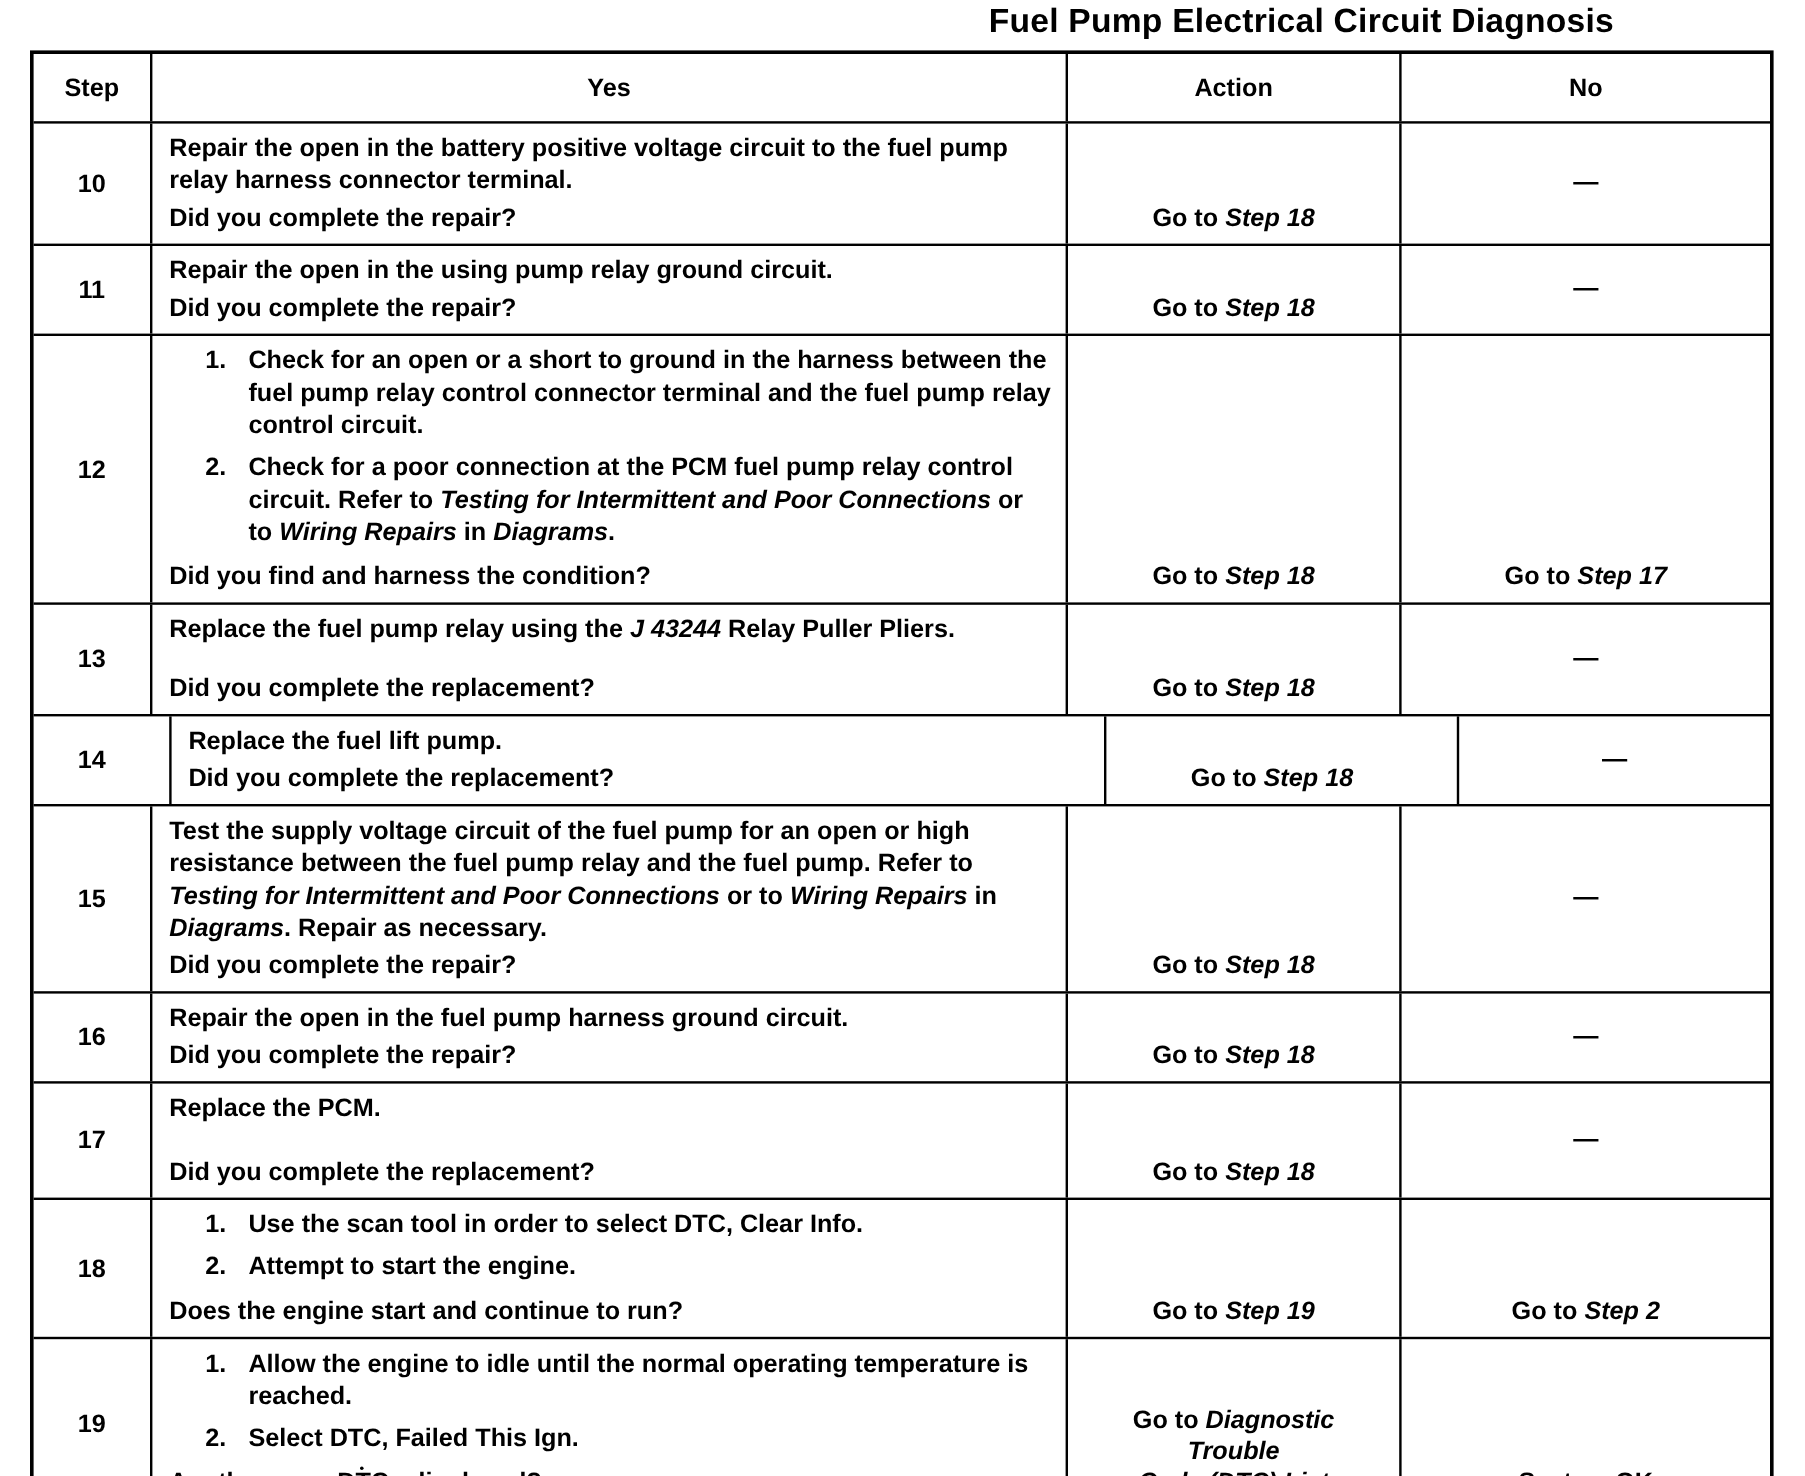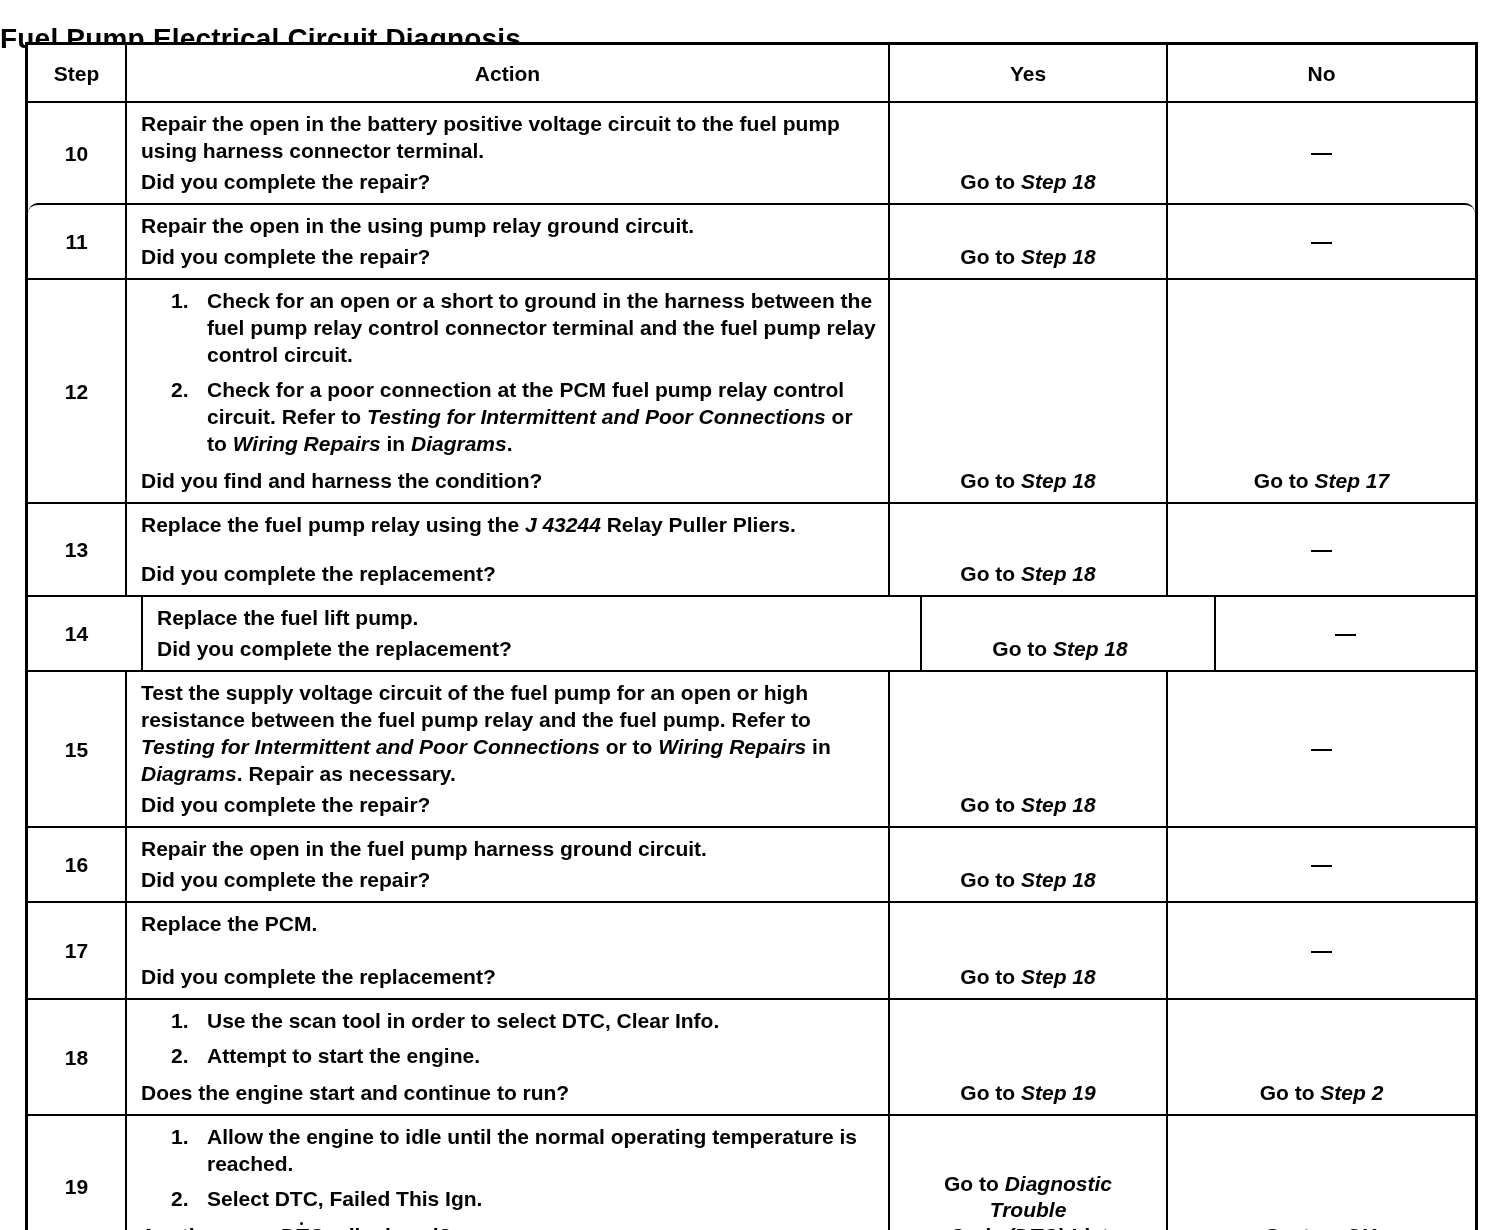--- a/index.html
+++ b/index.html
@@ -12,24 +12,24 @@
   }
   .page {
     position: relative;
     width: 1504px;
     height: 1230px;
     background: #fff;
     overflow: hidden;
   }
   .title {
     position: absolute;
-    top: 23px;
+    top: 2px;
     left: 0;
     width: 1345px;
-    text-align: left;
+    text-align: right;
     font-size: 28px;
     font-weight: bold;
     letter-spacing: 0.2px;
   }
   .table {
     position: absolute;
     top: 42px;
     left: 25px;
     width: 1453px;
     border: 3px solid #000;
@@ -64,21 +64,21 @@
     display: flex; flex-direction: column;
     justify-content: flex-end; align-items: center;
     text-align: center;
     padding: 6px 8px 8px 8px;
     line-height: 26px;
   }
   .no-cell.centered { justify-content: center; }
   .it { font-style: italic; }
   
   .row-step-10 { min-height: 97px; }
-  .row-step-11 { min-height: 70px; border-radius: 10px; }
+  .row-step-11 { min-height: 70px; }
   .row-step-12 { min-height: 211px; }
   .row-step-13 { min-height: 93px; }
   .row-step-14 { min-height: 70px; gap: 16px; }
   .row-step-15 { min-height: 152px; }
   .row-step-16 { min-height: 70px; }
   .row-step-17 { min-height: 97px; }
   .row-step-18 { min-height: 104px; }
   .row-step-19 { min-height: 131px; }
   .artifact-dot {
     position: absolute;
@@ -89,29 +89,29 @@
 </style>
 </head>
 <body>
 
 <div class="page">
   <div class="title">Fuel Pump Electrical Circuit Diagnosis</div>
 
   <div class="table">
     <div class="header-row">
       <div class="cell header-cell">Step</div>
+      <div class="cell header-cell">Yes</div>
       <div class="cell header-cell">Action</div>
-      <div class="cell header-cell">Yes</div>
       <div class="cell header-cell">No</div>
     </div>
     <div>
         <div class="row row-step-10">
           <div class="cell step-cell">10</div>
           <div class="cell action-cell">
-            <div class="p"><span>Repair the open in the battery positive voltage circuit to the fuel pump using harness connector terminal.</span></div>
+            <div class="p"><span>Repair the open in the battery positive voltage circuit to the fuel pump relay harness connector terminal.</span></div>
             <div class="question"><span>Did you complete the repair?</span></div>
           </div>
           <div class="cell yes-cell">
             <div class="line"><span>Go to </span><span class="it">Step 18</span></div>
           </div>
           <div class="cell no-cell centered">
             <div class="line"><span>—</span></div>
           </div>
         </div>
         <div class="row row-step-11">

